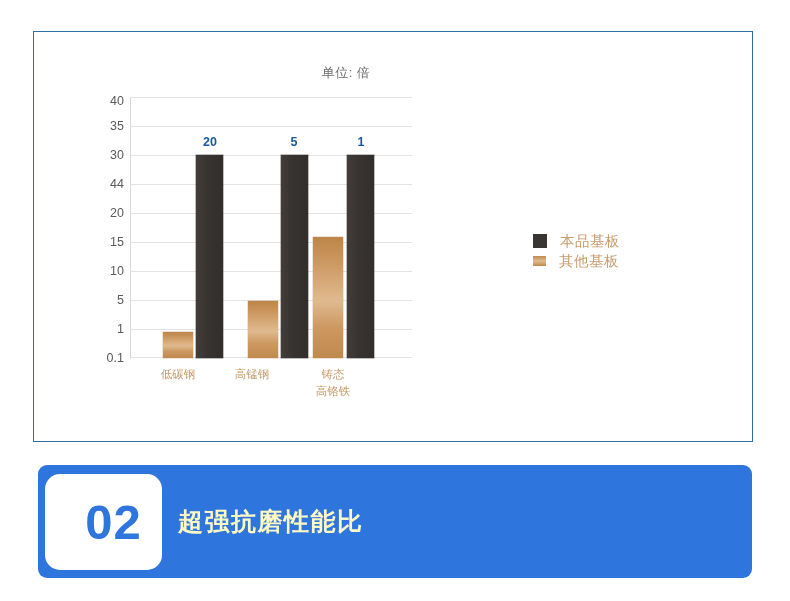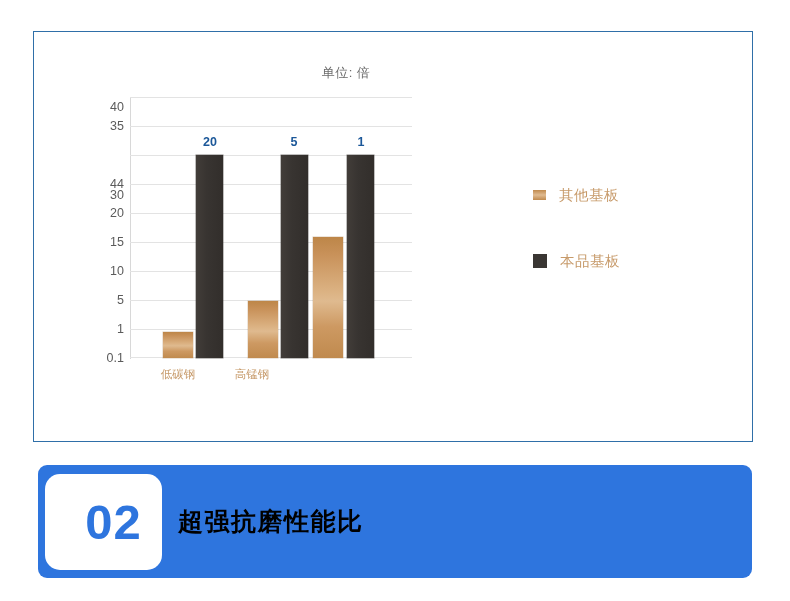--- a/index.html
+++ b/index.html
@@ -200,39 +200,39 @@
 
   .banner-title {
     position: absolute;
     left: 140px;
     top: 0;
     height: 113px;
     display: flex;
     align-items: center;
     font-size: 25px;
     font-weight: bold;
-    color: #000000;
+    color: #fef9c3;
     letter-spacing: 1.5px;
   }
 </style>
 </head>
 <body>
 
 <div id="stage">
 
   <div class="chart-card"></div>
 
   <div class="unit-label">单位: 倍</div>
 
   <div class="axis-line-v"></div>
 
   <div class="ytick-wrap">
-    <div class="ytick" style="top:10px;text-align:right;">40</div>
+    <div class="ytick" style="top:4px;text-align:right;">40</div>
     <div class="ytick" style="top:29px;">35</div>
-    <div class="ytick" style="top:58px;margin-top:40px;">30</div>
+    <div class="ytick" style="top:58px;">30</div>
     <div class="ytick" style="top:87px;">44</div>
     <div class="ytick" style="top:116px;">20</div>
     <div class="ytick" style="top:145px;">15</div>
     <div class="ytick" style="top:174px;text-align:right;">10</div>
     <div class="ytick" style="top:203px;">5</div>
     <div class="ytick" style="top:232px;">1</div>
     <div class="ytick" style="top:261px;">0.1</div>
   </div>
 
   <div class="plot">
@@ -260,29 +260,33 @@
     <div class="bar-label" style="left:164px; top:38px;">5</div>
     <div class="bar-label" style="left:231px; top:38px;">1</div>
   </div>
 
   <div class="xlabel" style="left:178px;">
     <div>低碳钢</div>
   </div>
   <div class="xlabel" style="left:252px;">
     <div>高锰钢</div>
   </div>
+  <div class="xlabel" style="left:333px;">
+    <div>铸态</div>
+    <div>高铬铁</div>
+  </div>
 
   <div class="legend">
+    <div class="legend-row second">
+      <span class="swatch swatch-ours"></span>
+      <span class="legend-text">本品基板</span>
+    </div>
     <div class="legend-row">
       <span class="swatch swatch-other"></span>
       <span class="legend-text">其他基板</span>
-    </div>
-    <div class="legend-row second">
-      <span class="swatch swatch-ours"></span>
-      <span class="legend-text">本品基板</span>
     </div>
   </div>
 
   <div class="banner">
     <div class="num-box">
       <span class="num-box-text">02</span>
     </div>
     <div class="banner-title">超强抗磨性能比</div>
   </div>
 

